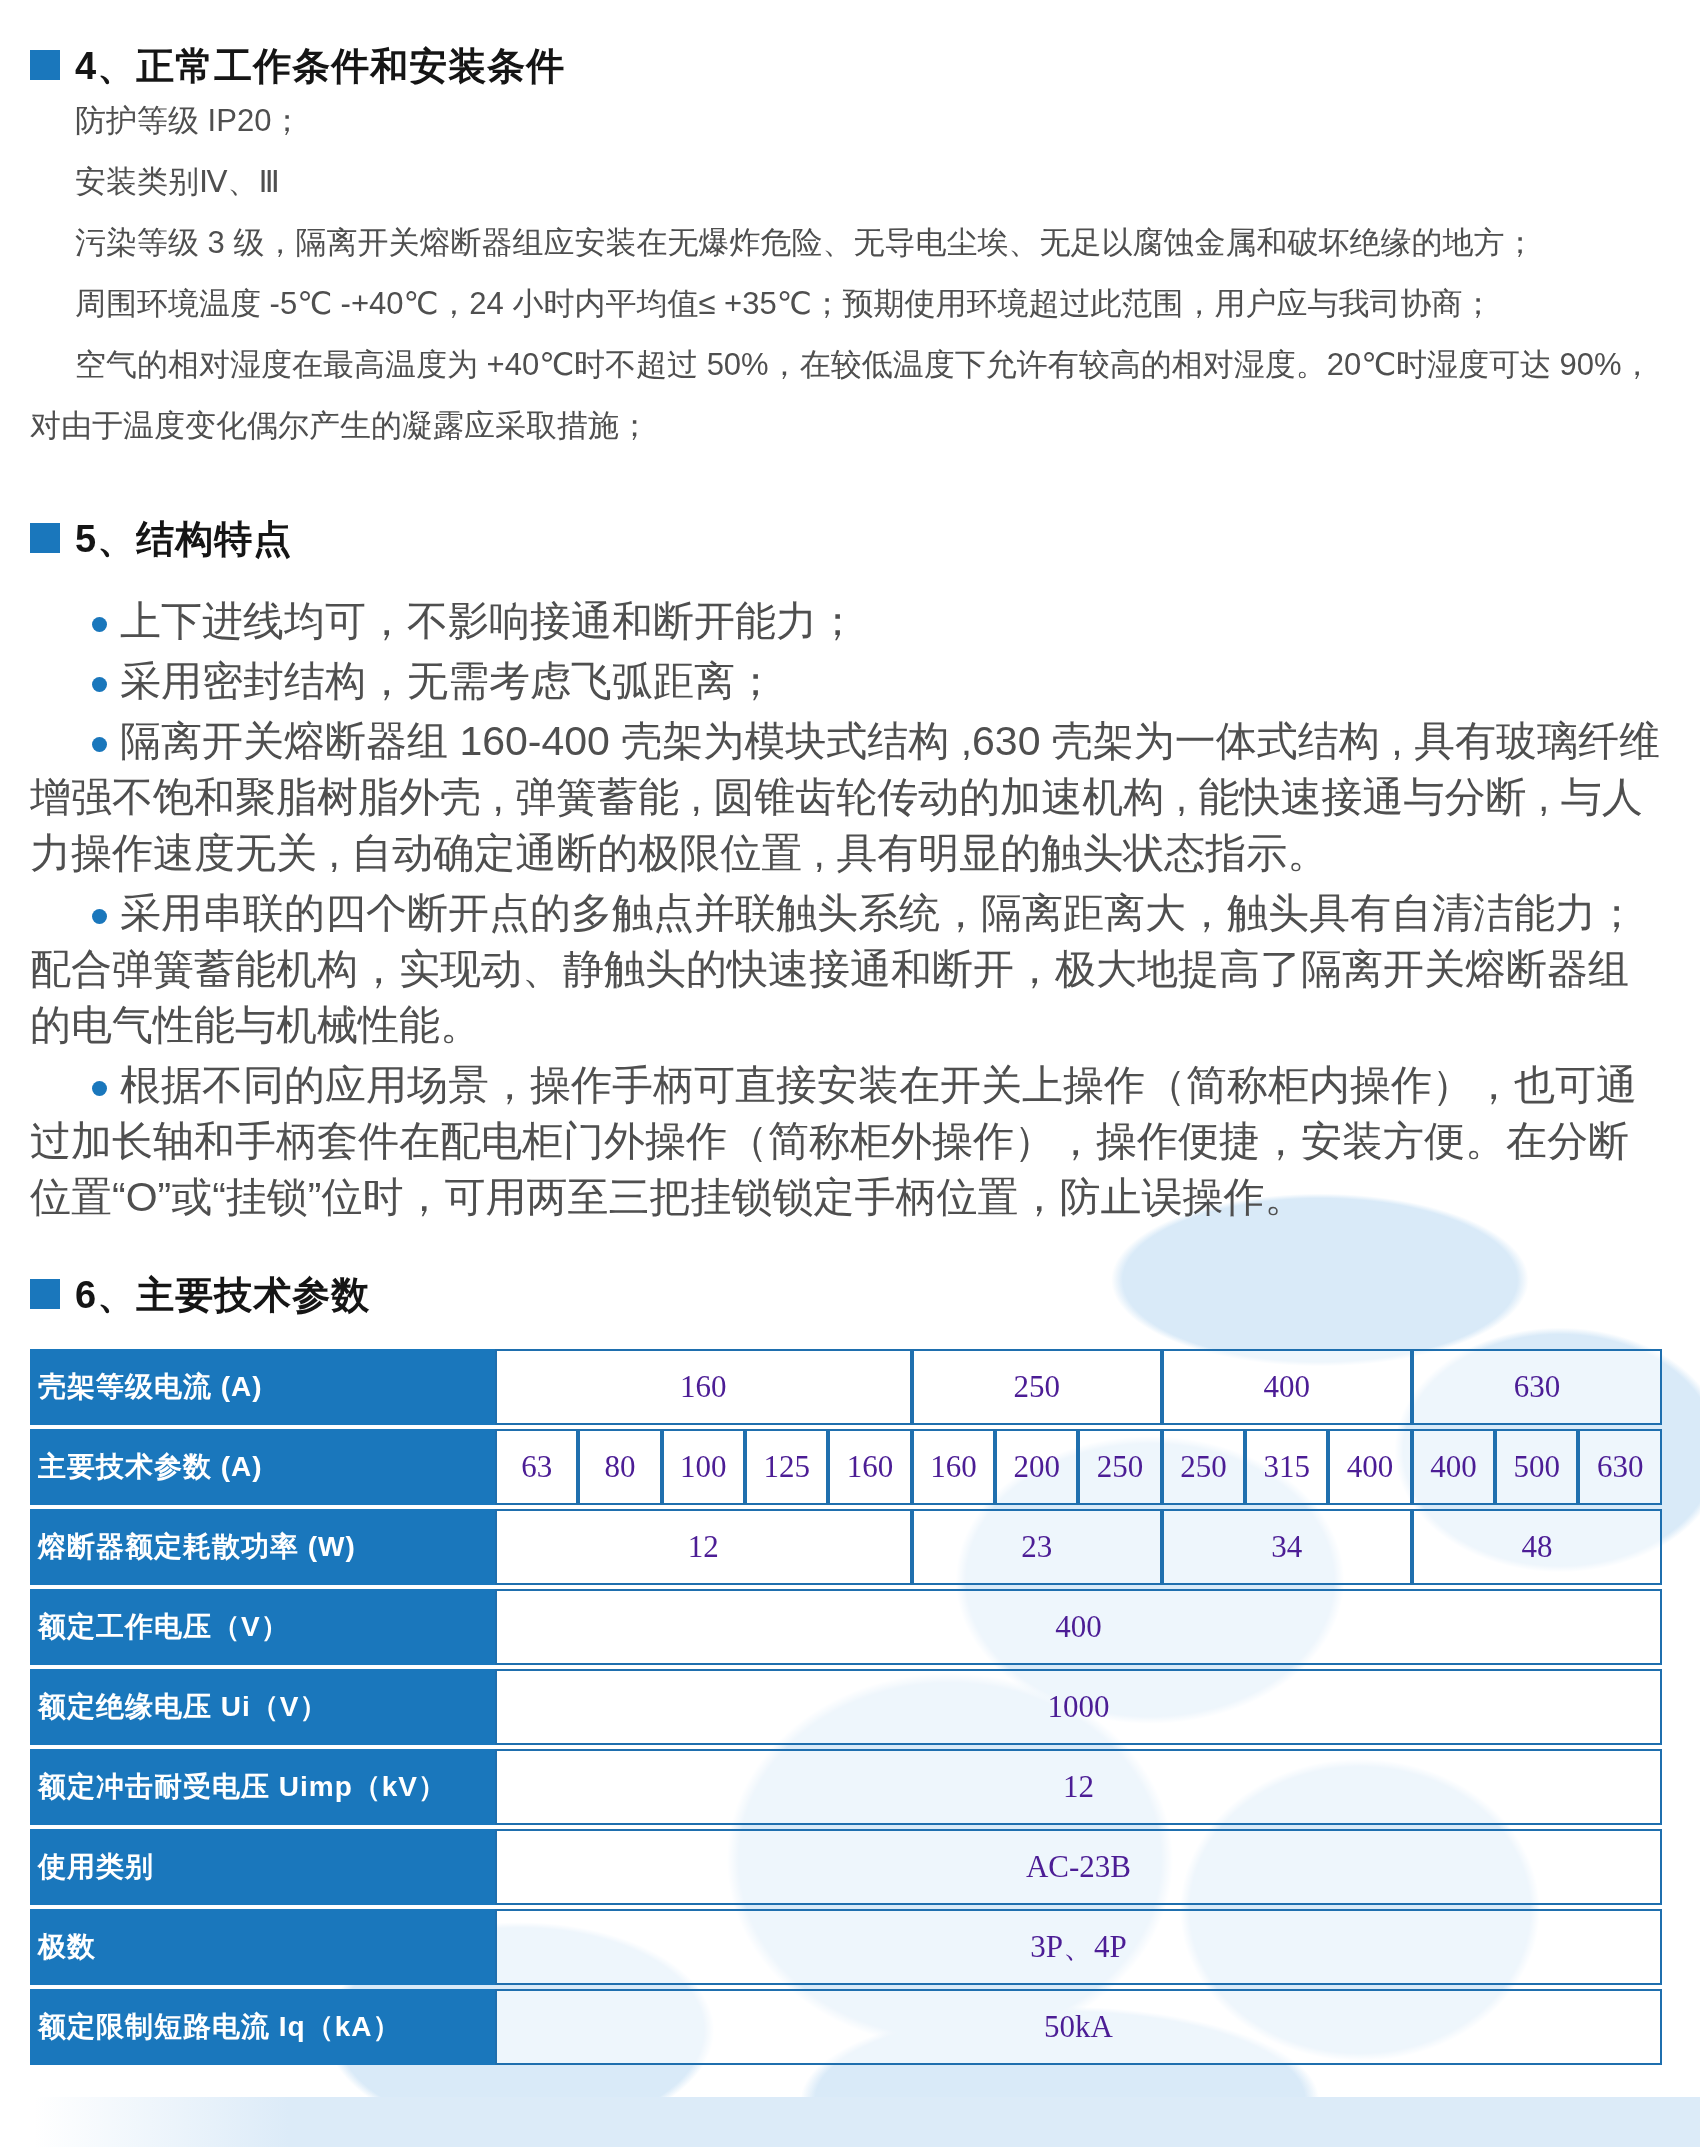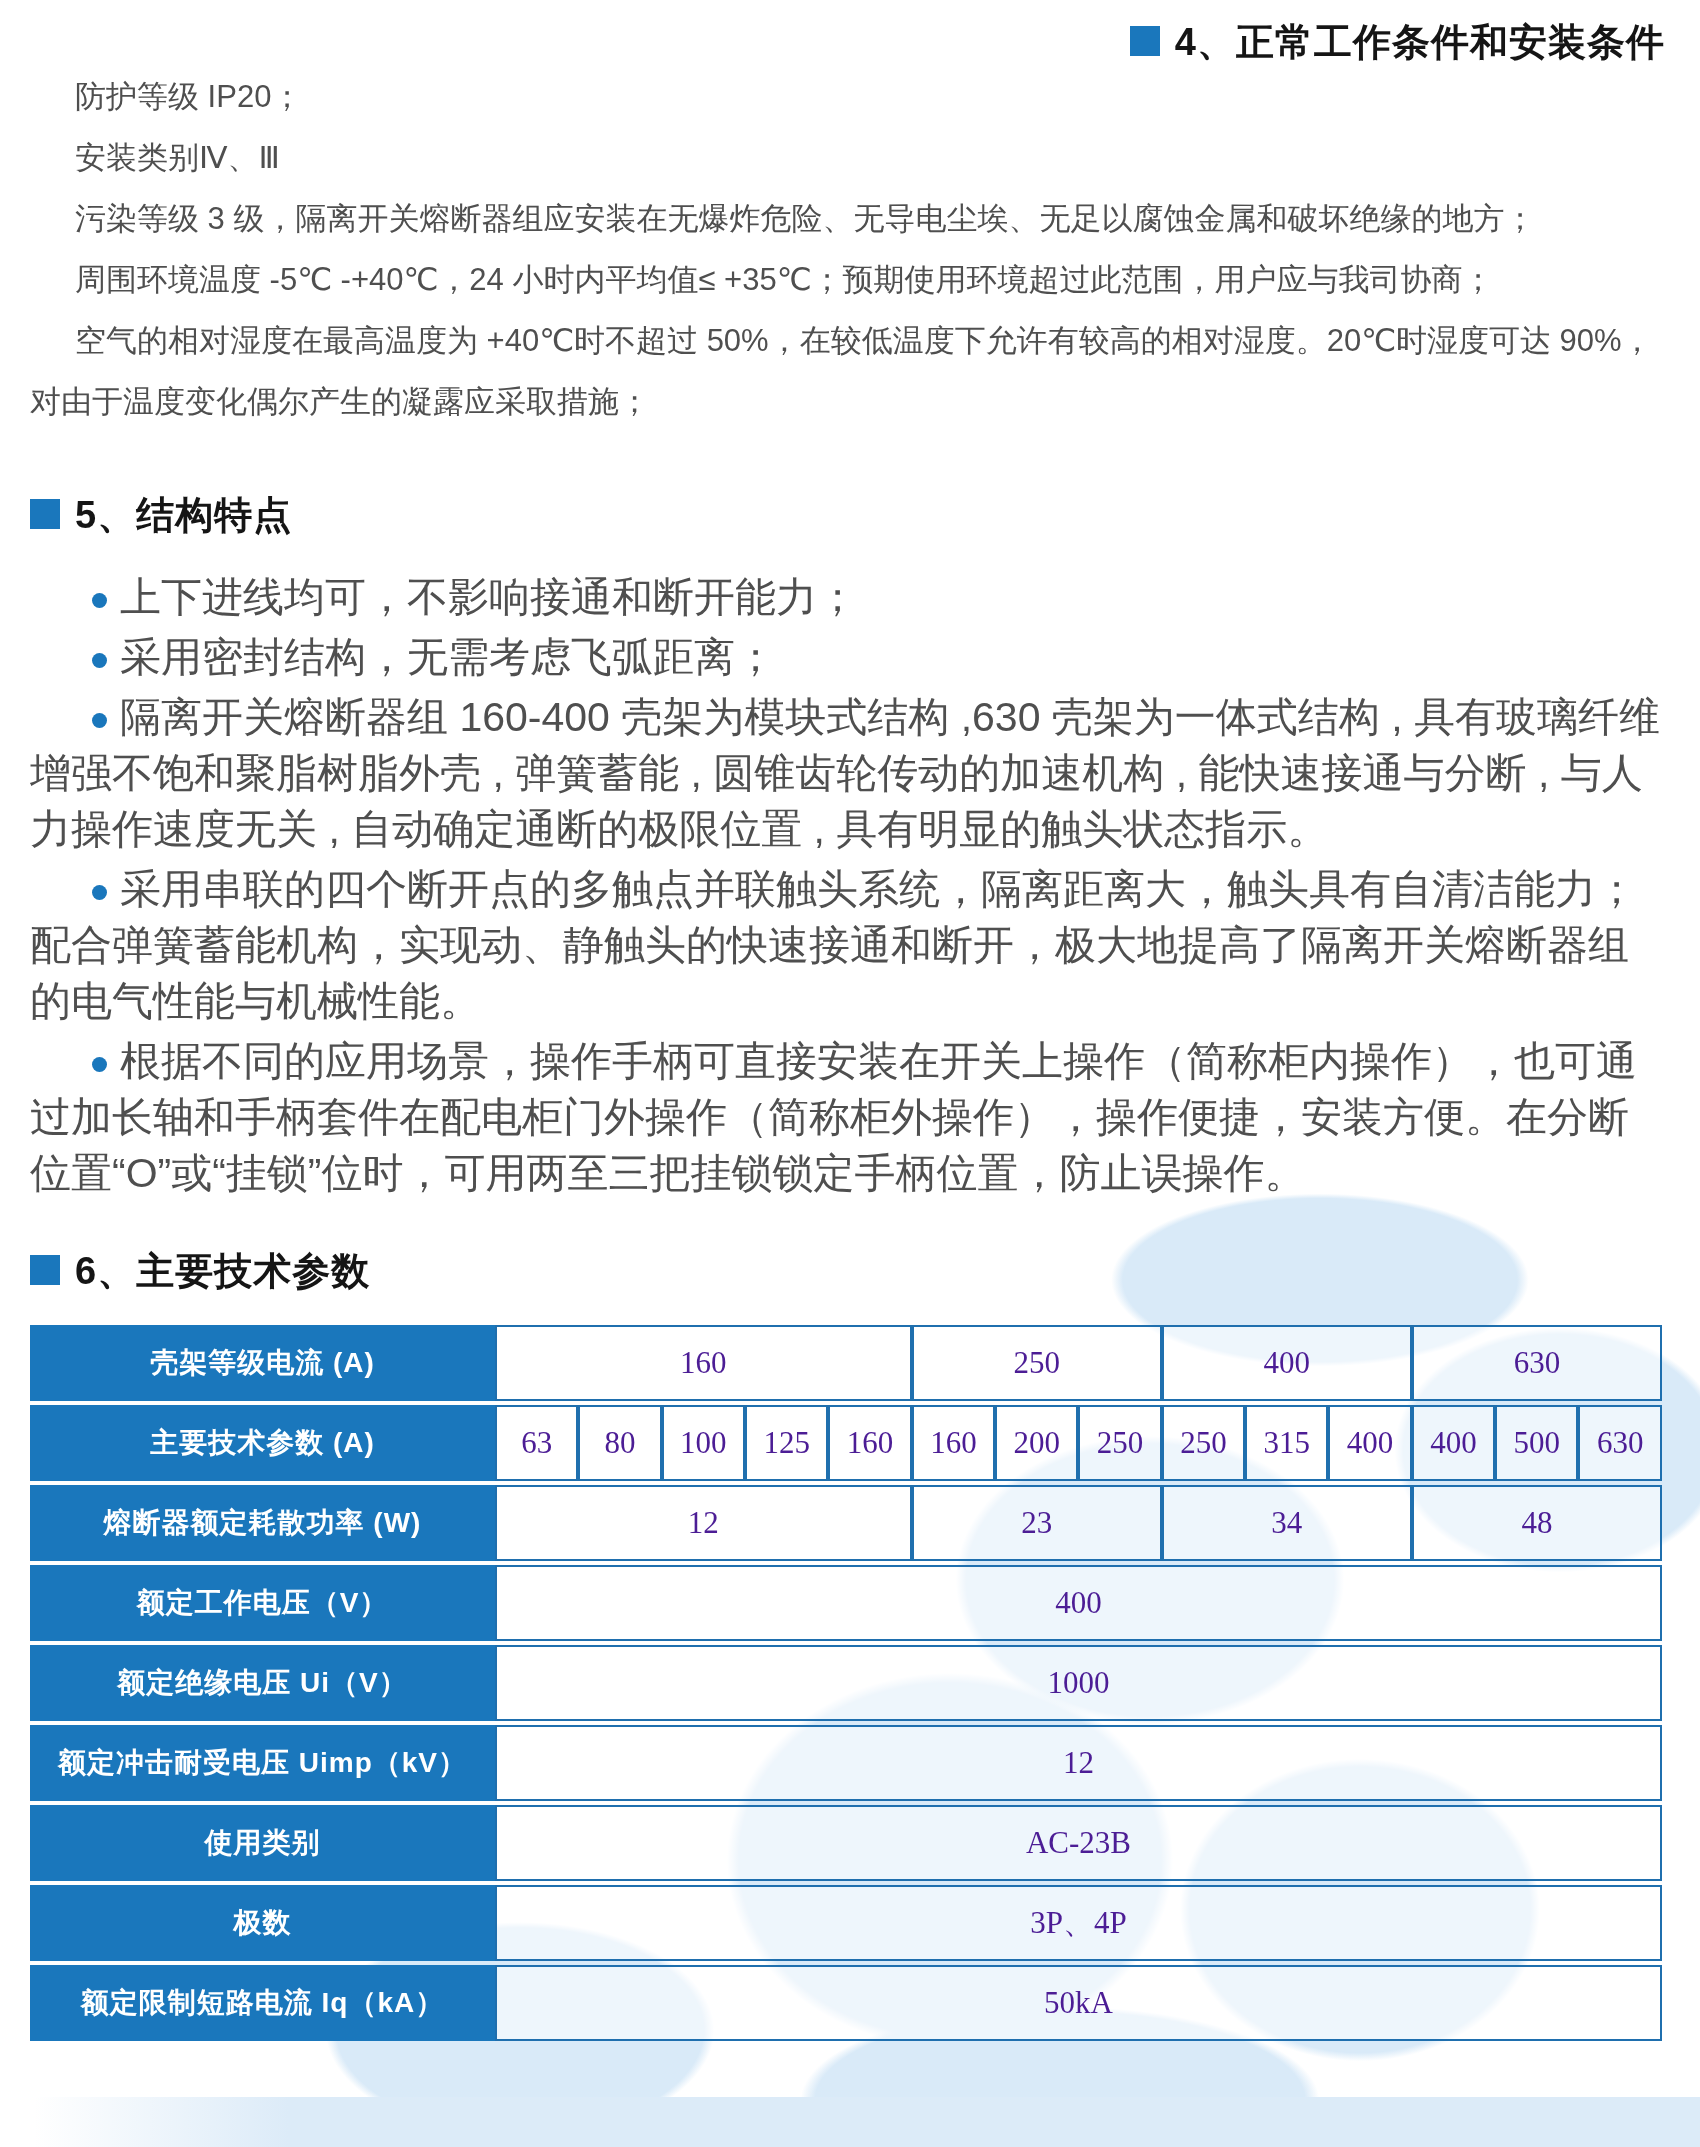--- a/index.html
+++ b/index.html
@@ -27,21 +27,21 @@
   
   .content{position:relative;z-index:1;padding:0 35px 0 30px;}
   .sec-title{
     margin:0;font-size:38px;font-weight:bold;color:#151515;line-height:48px;
     letter-spacing:1px;
   }
   .sec-title .sq{
     display:inline-block;width:30px;height:30px;background:#1a77bc;
     margin-right:15px;vertical-align:-1px;
   }
-  #sec4 .sec-title{margin-top:18px;text-align:right;}
+  #sec4 .sec-title{margin-top:42px;}
   #sec5 .sec-title{margin-top:59px;}
   #sec6 .sec-title{margin-top:46px;}
   .para{
     margin:0;font-size:31px;color:#4f4f4f;line-height:61px;text-indent:45px;
   }
   .para.first{margin-top:26px;}
   .bullet{
     margin:4px 0 0 0;font-size:41px;color:#4f4f4f;line-height:56px;text-indent:62px;
   }
   .bullet.first{margin-top:30px;}
@@ -52,21 +52,21 @@
   
   table.params{
     width:1632px;margin-top:26px;
     border-collapse:separate;border-spacing:0 4px;table-layout:fixed;
     background:transparent;
   }
   col.c-label{width:465px;}
   .params th{
     background:#1a77bc;border:2px solid #1a77bc;
     color:#ffffff;font-size:28px;font-weight:bold;
-    height:72px;text-align:center;vertical-align:middle;padding:0 6px;
+    height:72px;text-align:left;vertical-align:middle;padding:0 6px;
     letter-spacing:1px;
   }
   .params td{
     background:rgba(255,255,255,0.55);
     border:2px solid #1f6fae;
     font-family:"Liberation Serif","DejaVu Serif",serif;
     font-size:31px;color:#4c1d95;
     height:72px;text-align:center;vertical-align:middle;padding:0 4px;
   }
 </style>

